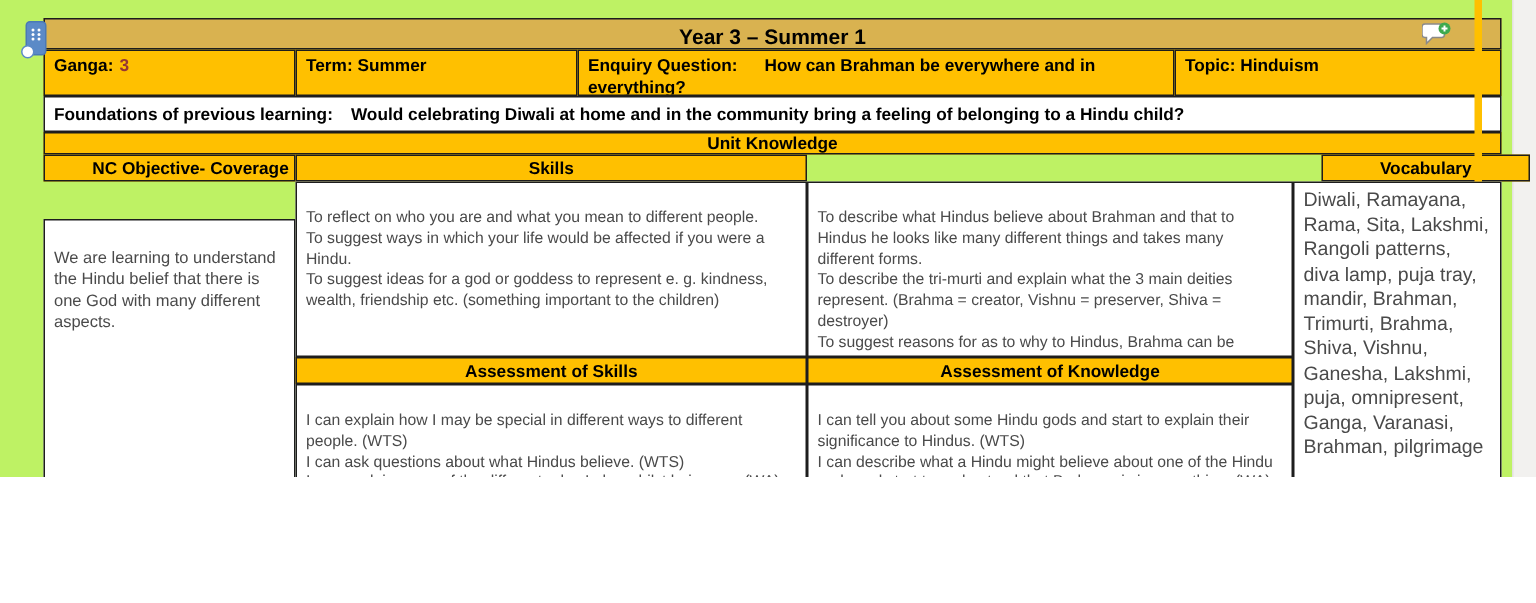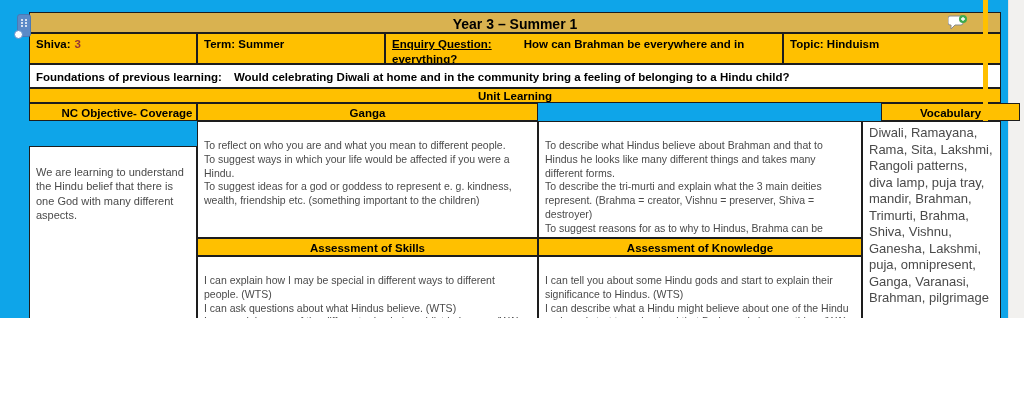--- a/index.html
+++ b/index.html
@@ -1,18 +1,18 @@
 <!DOCTYPE html>
 <html><head>
 <meta charset="utf-8">
 <style>
   html,body { margin:0; padding:0; background:#fff; }
   .stage {
     position:relative; width:1024px; height:318px; overflow:hidden;
-    background:#0ea5e9; font-family:"Liberation Sans", sans-serif;
+    background:#bef264; font-family:"Liberation Sans", sans-serif;
   }
   .right-gutter {
     position:absolute; left:1008px; top:0; width:16px; height:402px;
     background:#f2f1ef; border-left:1px solid #e3e2e0;
   }
   .vline { position:absolute; left:983px; width:5px; background:#ffc000; z-index:6; }
   .vline.top { top:0; height:121px; }
   .vline.bottom { top:385px; height:17px; }
 
   .table-wrap { position:absolute; left:29px; top:12px; width:972px; height:373px; z-index:3; }
@@ -24,21 +24,21 @@
   .gold { background:#ffc000; }
   .tan  { background:#d9b250; }
   .bold-black { color:#000; font-weight:bold; }
   .center { text-align:center; }
   .ml { white-space:pre-line; }
 
   .title-cell { font-size:14px; padding-top:2px; }
   .info-cell  { font-size:11.5px; }
   .hdr-cell   { font-size:11.5px; padding:2px; }
   .year-value { color:#963634; font-weight:bold; margin-left:4px; }
-  .gap-label  { margin-right:32px;text-decoration:underline; }
+  .gap-label  { margin-right:18px; }
   .vocab-cell { font-size:13px; line-height:1.27; }
 
   
   .drag-handle {
     position:absolute; left:17px; top:14px; width:12px; height:21px;
     background:#5b8ac7; border:1px solid #4a79b5; border-radius:3px; z-index:5; cursor:move;
   }
   .drag-handle .dots {
     position:absolute; left:2px; top:3px; width:8px; height:9px;
     display:grid; grid-template-columns:1fr 1fr; grid-template-rows:1fr 1fr 1fr;
@@ -82,45 +82,45 @@
       <span class="comment-btn">
         <svg width="20" height="17" viewBox="0 0 20 17">
           <path d="M2 2 h11 a2 2 0 0 1 2 2 v5 a2 2 0 0 1 -2 2 h-6 l-4 4 v-4 h-1 a2 2 0 0 1 -2 -2 v-5 a2 2 0 0 1 2 -2 z" fill="#ffffff" stroke="#8a8a8a" stroke-width="1"></path>
           <circle cx="15" cy="5" r="4" fill="#3faa4e"></circle>
           <path d="M15 3 v4 M13 5 h4" stroke="#ffffff" stroke-width="1.3"></path>
         </svg>
       </span>
     </div>
 
     <div class="cell gold info-cell" style="left:0;top:21px;width:168px;height:31px;">
-      <span class="bold-black">Shiva:</span><span class="year-value">3</span>
+      <span class="bold-black">Ganga:</span><span class="year-value">3</span>
     </div>
     <div class="cell gold info-cell bold-black" style="left:168px;top:21px;width:188px;height:31px;">
       <span>Term: Summer</span>
     </div>
     <div class="cell gold info-cell" style="left:356px;top:21px;width:398px;height:31px;">
       <span class="bold-black gap-label">Enquiry Question:</span><span class="bold-black">How can Brahman be everywhere and in everything?</span>
     </div>
     <div class="cell gold info-cell bold-black" style="left:754px;top:21px;width:218px;height:31px;">
       <span>Topic: Hinduism</span>
     </div>
 
     <div class="cell info-cell" style="left:0;top:52px;width:972px;height:24px;padding-top:5px;">
       <span class="bold-black" style="margin-right:12px;margin-top:33px;">Foundations of previous learning:</span><span class="bold-black">Would celebrating Diwali at home and in the community bring a feeling of belonging to a Hindu child?</span>
     </div>
 
     <div class="cell gold bold-black center hdr-cell" style="left:0;top:76px;width:972px;height:15px;padding:0;">
-      <span>Unit Learning</span>
+      <span>Unit Knowledge</span>
     </div>
 
     <div class="cell gold bold-black center hdr-cell" style="left:0;top:91px;width:168px;height:18px;padding-left:30px;">
       <span>NC Objective- Coverage</span>
     </div>
     <div class="cell gold bold-black center hdr-cell" style="left:168px;top:91px;width:341px;height:18px;">
-      <span>Ganga</span>
+      <span>Skills</span>
     </div>
     <div class="cell gold bold-black center hdr-cell" style="left:833px;top:91px;width:139px;height:18px;margin-left:19px;">
       <span>Vocabulary</span>
     </div>
 
     <div class="cell ml" style="left:0;top:109px;width:168px;height:264px;font-size:11px;margin-top:25px;">
       <span>We are learning to understand the Hindu belief that there is one God with many different aspects.</span>
     </div>
 
     <div class="cell ml" style="left:168px;top:109px;width:341px;height:117px;">

